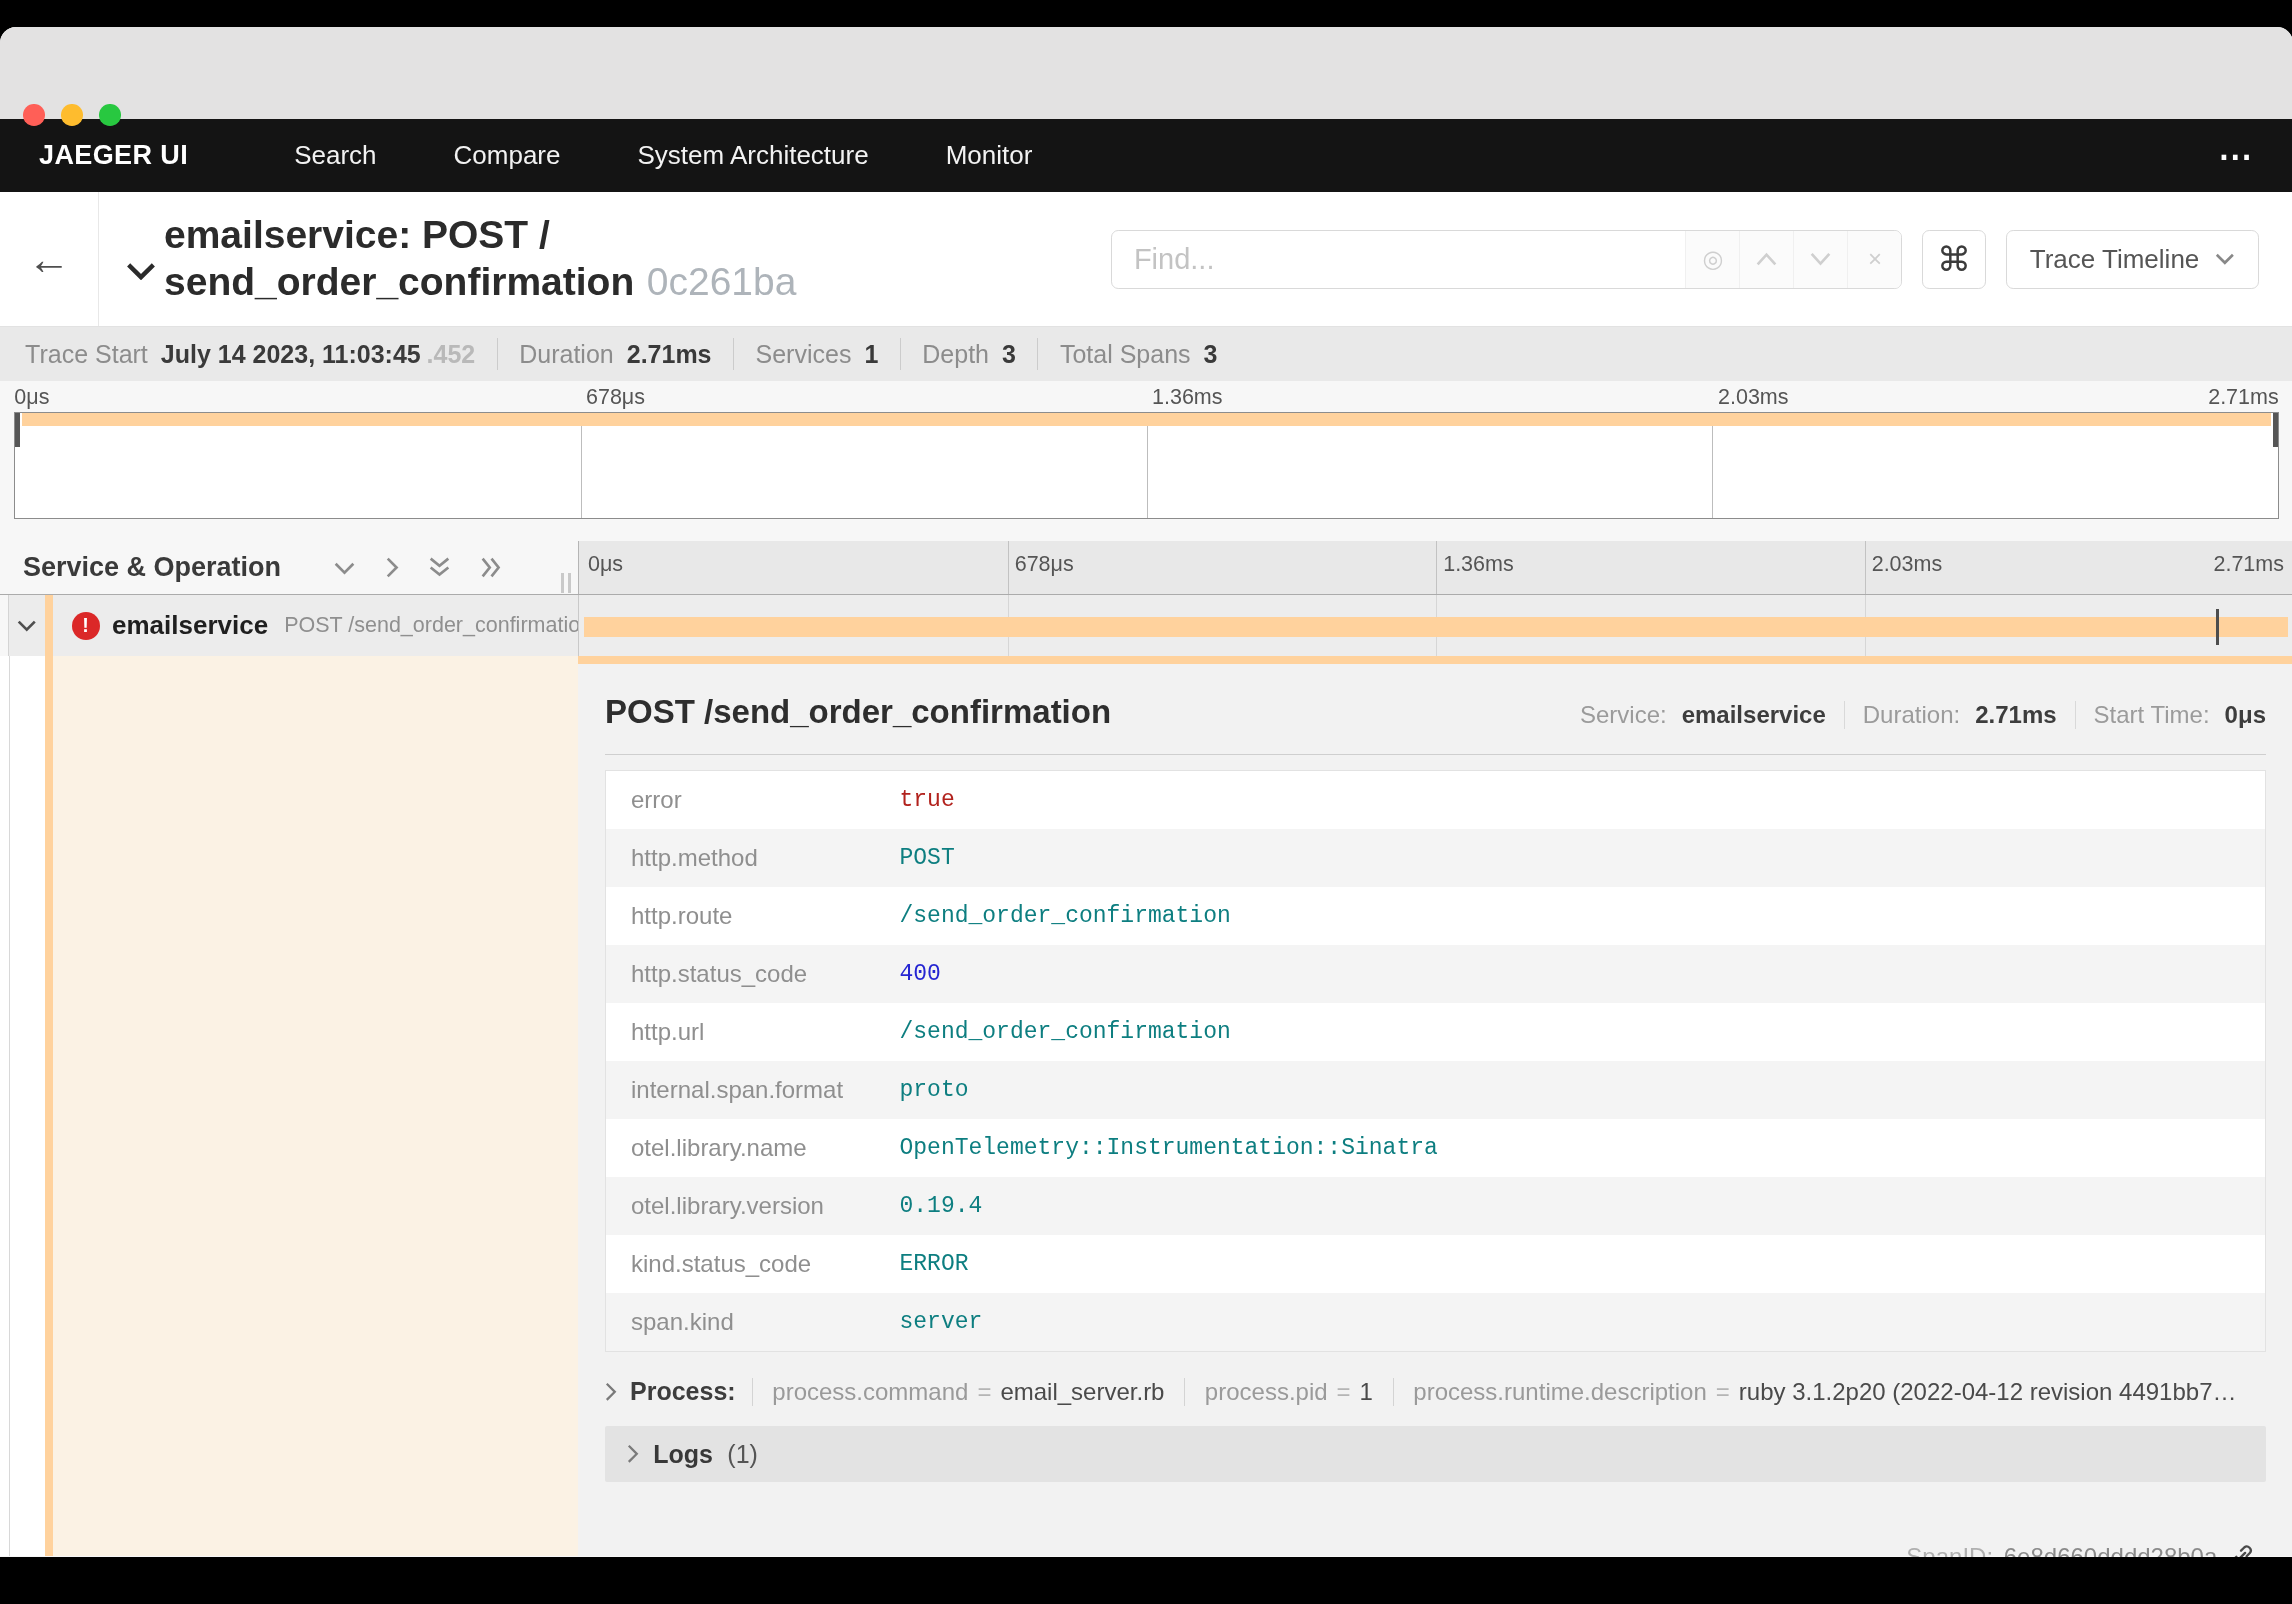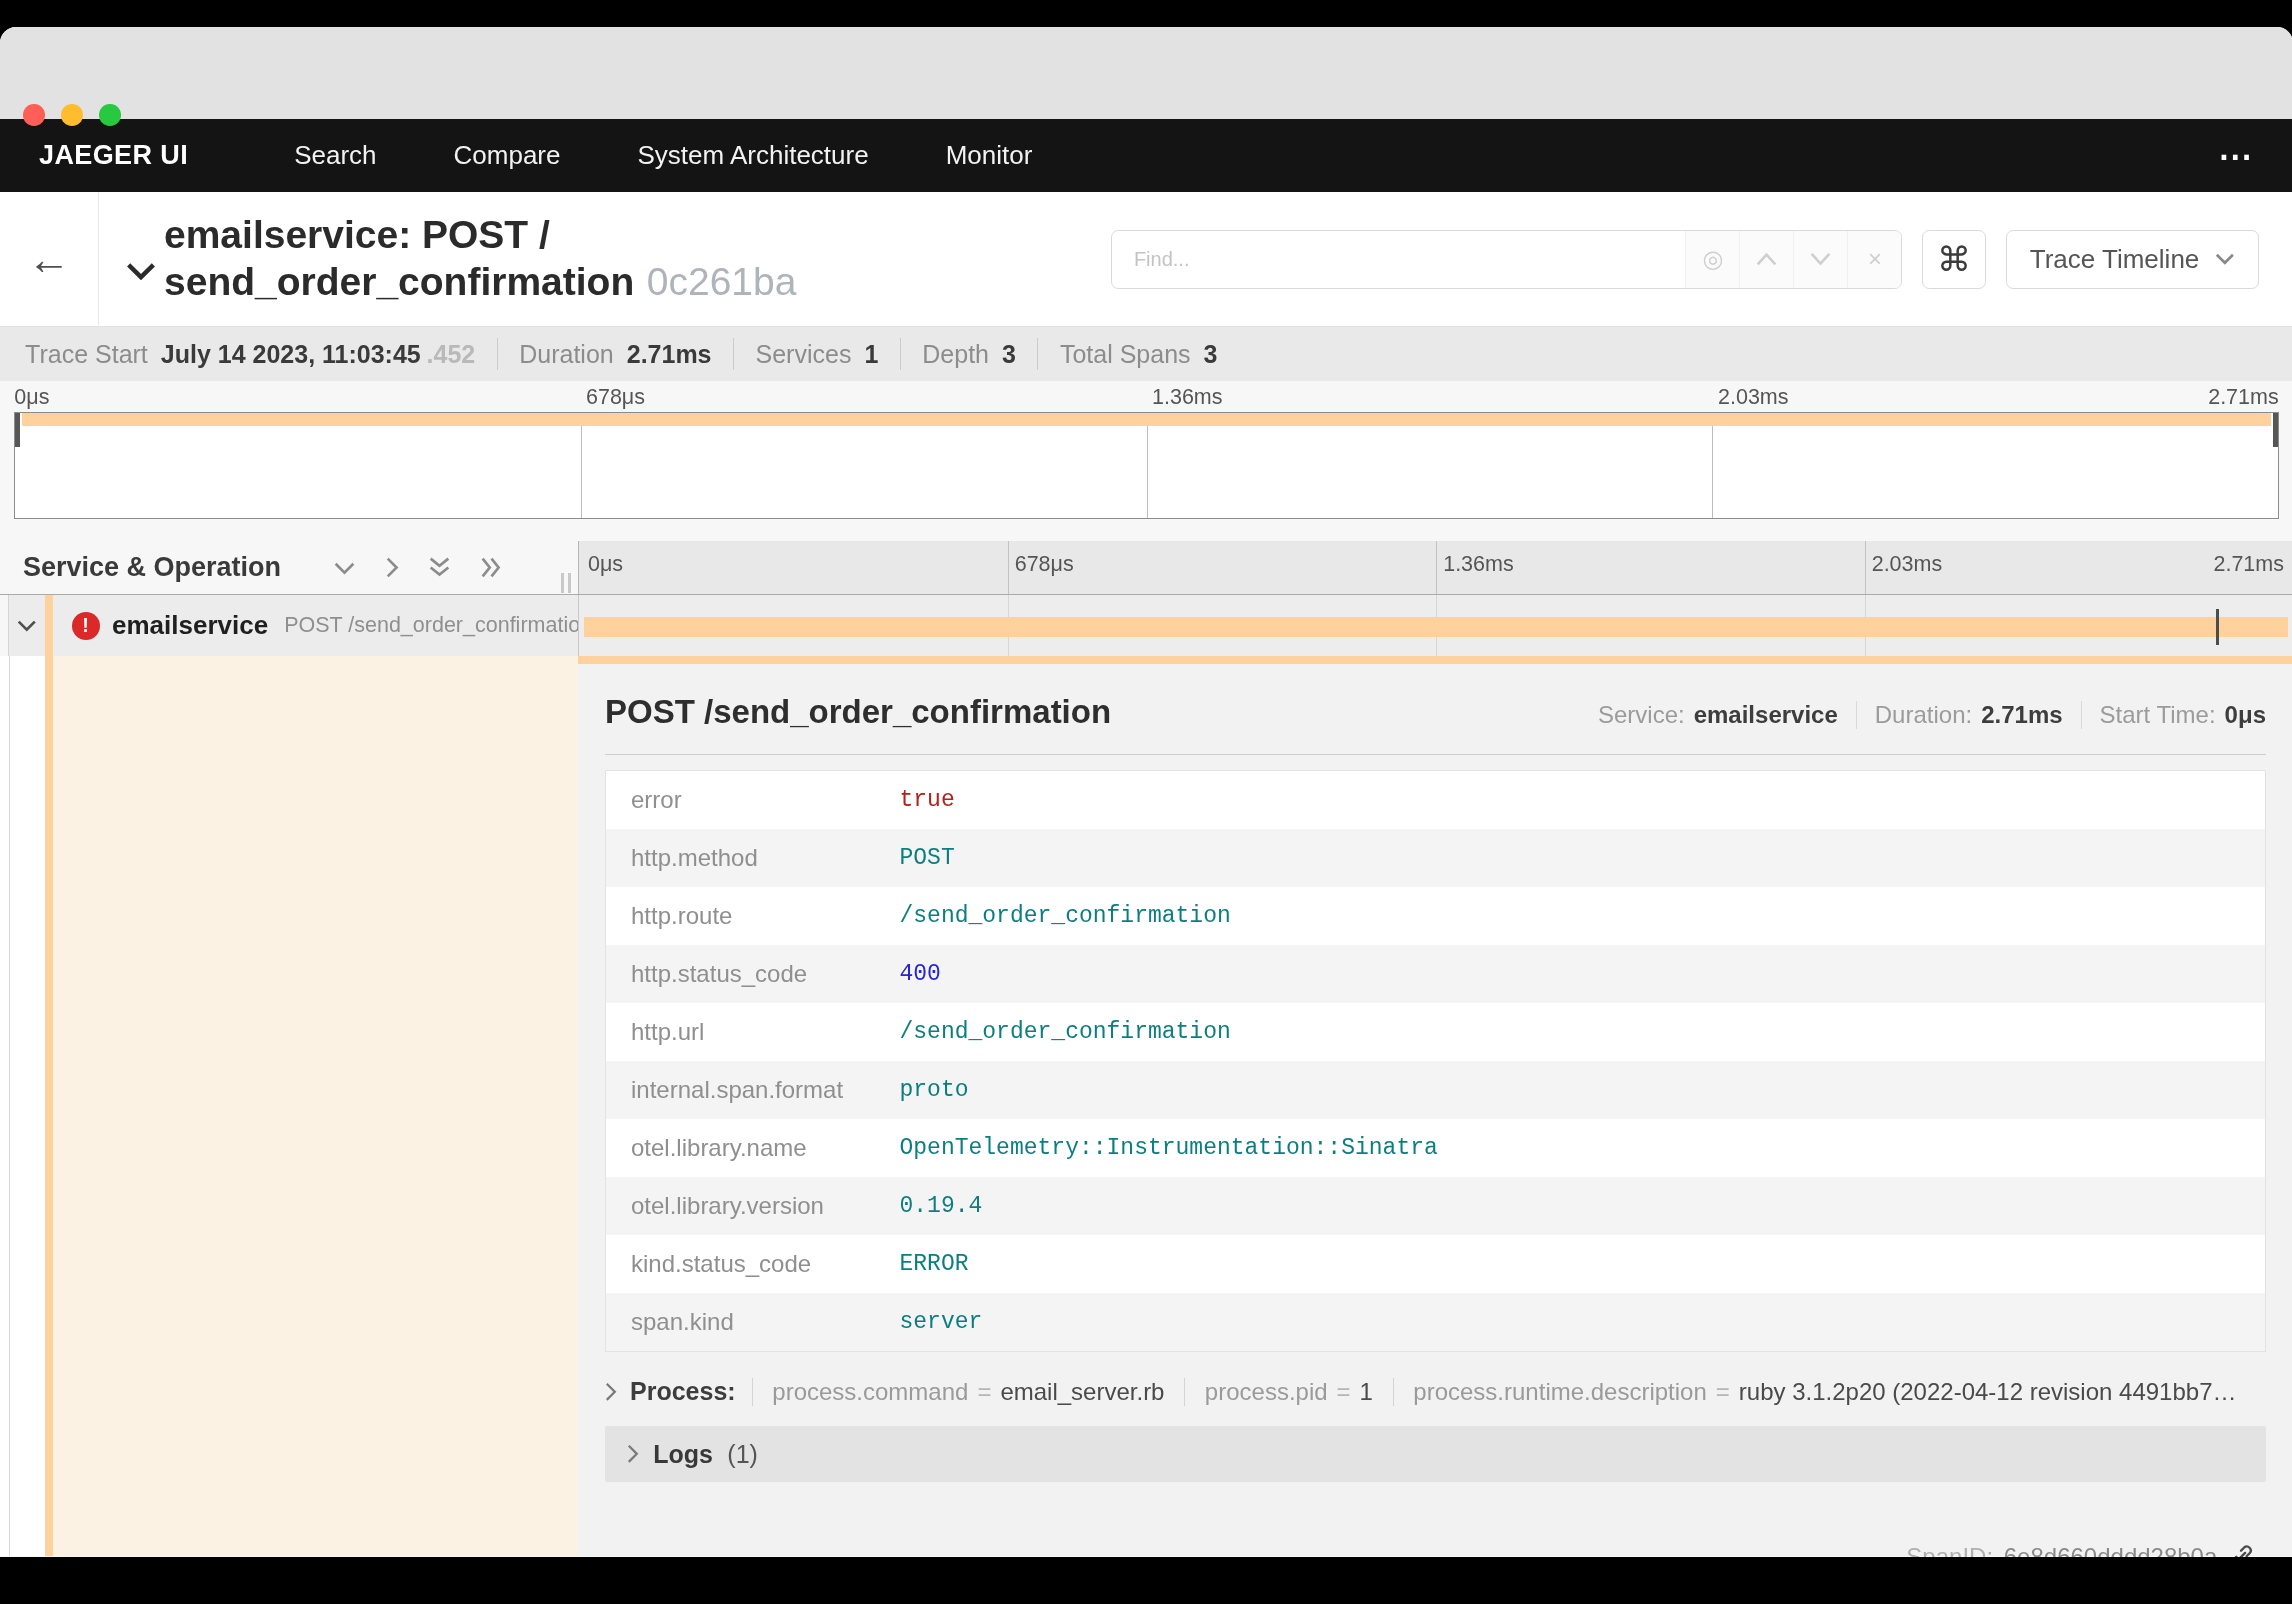--- a/index.html
+++ b/index.html
@@ -24,21 +24,21 @@
   
   .trace-header{height:135px;background:#fff;display:flex;align-items:stretch;border-bottom:0.9px solid #e2e2e2;flex:none}
   .back-cell{width:99px;border-right:0.9px solid #e8e8e8;display:flex;align-items:center;justify-content:center;
              font-size:43px;color:#4f4f4f;cursor:pointer}
   .title-wrap{display:flex;align-items:center;gap:8px;padding-left:27px}
   .title-chevron{color:#2b2b2b;margin-top:23px}
   h1.trace-title{font-size:39px;line-height:1.2;font-weight:700;color:#2b2b2b}
   .trace-id{color:#aeb4ba;font-weight:500;margin-left:12.5px}
   .controls{margin-left:auto;display:flex;align-items:center;gap:19.7px;padding-right:34px}
   .find-box{width:791px;height:59px;border:0.9px solid #d9d9d9;border-radius:7.2px;background:#fff;display:flex;overflow:hidden}
-  .find-box input{flex:1;border:0;outline:0;background:transparent;padding:0 21.5px;font-size:20px;color:#333;
+  .find-box input{flex:1;border:0;outline:0;background:transparent;padding:0 21.5px;font-size:29px;color:#333;
                   font-family:"Liberation Sans",sans-serif}
   .find-box input::placeholder{color:#c3c3c3}
   .find-act{width:54px;border-left:0.9px solid #f0f0f0;background:#fbfbfb;display:flex;align-items:center;justify-content:center;
             color:#cfcfcf;font-size:24px;cursor:pointer}
   .kbd-btn{width:64px;height:59px;border:0.9px solid #d9d9d9;border-radius:7.2px;background:#fff;display:flex;
            align-items:center;justify-content:center;font-size:34px;color:#3b3b3b;cursor:pointer}
   .view-btn{height:59px;border:0.9px solid #d9d9d9;border-radius:7.2px;background:#fff;padding:0 23px;display:flex;
             align-items:center;gap:16px;font-size:26px;color:#555;cursor:pointer;white-space:nowrap}
 
   
@@ -108,21 +108,21 @@
   .dr-cream{position:absolute;left:51px;right:0;top:0;bottom:0;background:#fbf2e4}
   .dr-rule{position:absolute;left:9px;width:0.9px;top:0;bottom:0;background:#d8d8d8}
   .dr-guide{position:absolute;left:45px;top:0;bottom:0;width:8px;background:#ffd29d}
   .dr-panel{flex:1;background:#f2f2f2;position:relative;display:flex;flex-direction:column}
   .dr-accent{height:7.2px;background:#ffd29d;flex:none}
   .panel-inner{padding:0 27px;position:relative;flex:1}
 
   .pd-header{margin-top:29px;display:flex;align-items:baseline}
   .pd-title{font-size:33px;font-weight:700;color:#2e2e2e}
   .pd-meta{margin-left:auto;display:flex;align-items:baseline;font-size:24px;white-space:nowrap}
-  .pd-meta-item{display:flex;gap:9px;align-items:flex-start;padding:0 18px;border-left:0.9px solid #d9d9d9}
+  .pd-meta-item{display:flex;gap:15px;align-items:flex-start;padding:0 18px;border-left:0.9px solid #d9d9d9}
   .pd-meta-item:first-child{border-left:0}
   .pd-meta-item:last-child{padding-right:0}
   .meta-label{color:#9b9b9b}
   .meta-value{color:#3d3d3d;font-weight:700}
   .pd-divider{height:0.9px;background:#cfcfcf;margin-top:23px}
 
   .tags-toggle{margin-top:25px;display:flex;align-items:center;gap:14.3px;cursor:pointer}
   .tags-label{font-size:26px;font-weight:700;color:#3d3d3d}
   .toggle-chevron{color:#7a7a7a;display:flex}
 

